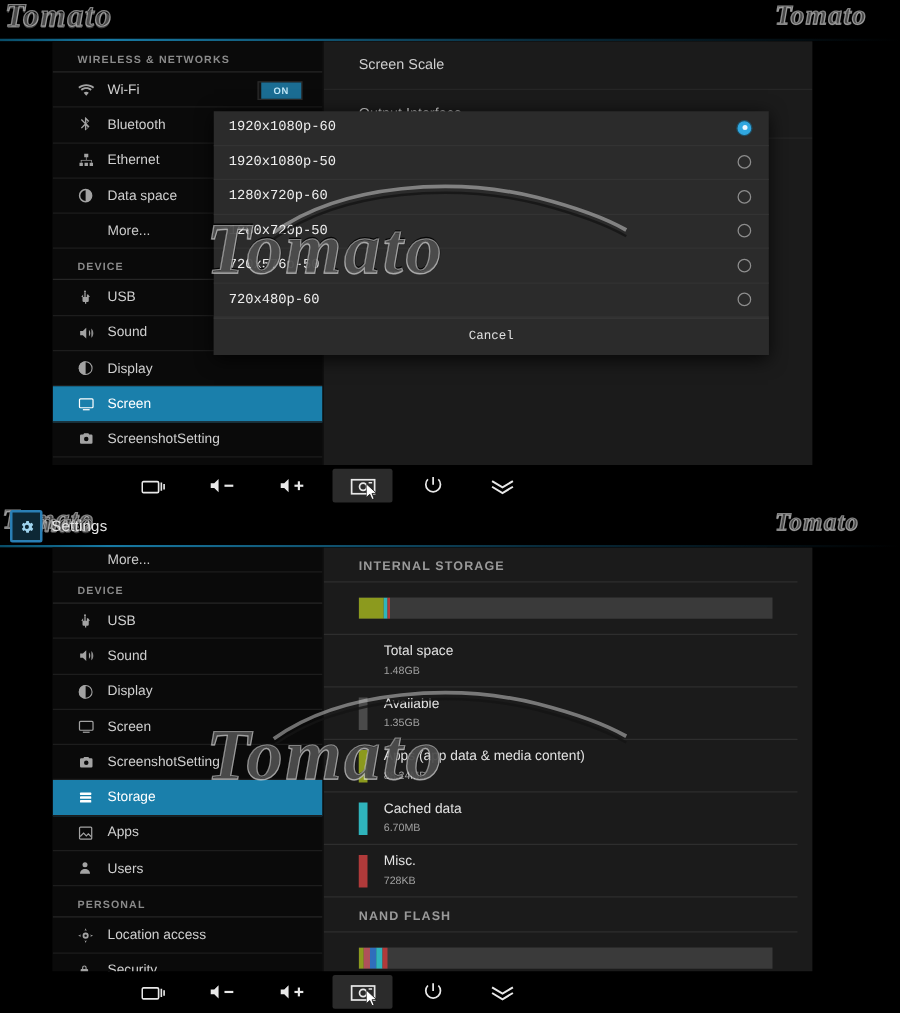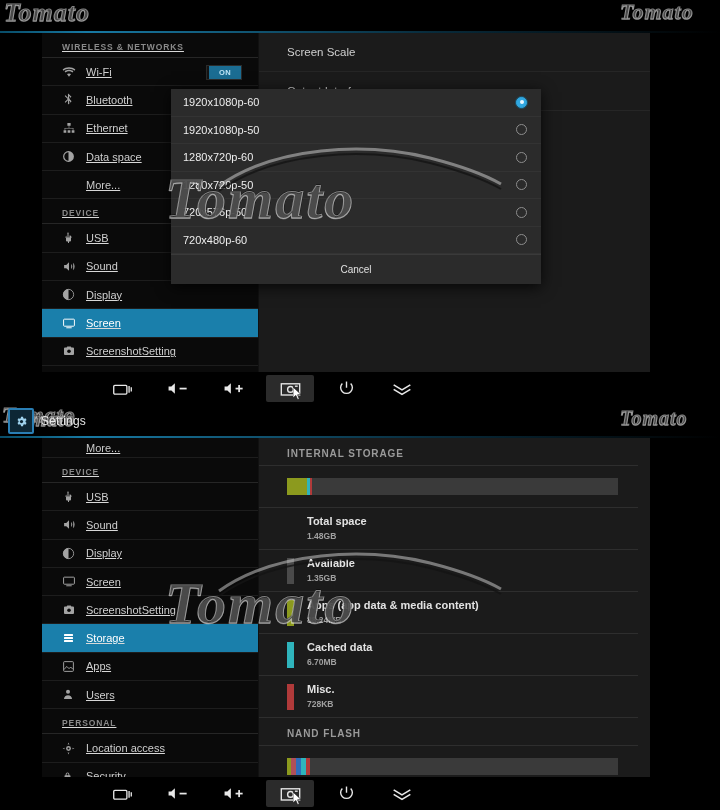--- a/index.html
+++ b/index.html
@@ -36,21 +36,20 @@
 
   
   .body{position:absolute;left:0;top:33px;width:720px;height:372px;background:#000;}
   .stage{
     position:absolute;left:42px;top:0;width:608px;height:358px;
     background:#0d0d0d;display:flex;overflow:hidden;
   }
   .sidebar{
     width:216px;background:#0a0a0a;position:relative;flex:0 0 216px;overflow:hidden;
     border-right:1px solid #111;
-    text-decoration:underline;
   }
   .content{flex:1;background:#1b1b1b;position:relative;overflow:hidden;}
 
   .sec-head{
     font-size:8.5px;color:#8a8a8a;letter-spacing:.9px;font-weight:bold;
     padding:9px 0 5px 20px;border-bottom:1px solid #262626;
   }
   .srow{
     height:28.3px;display:flex;align-items:center;padding-left:20px;
     border-bottom:1px solid #1d1d1d;position:relative;box-sizing:border-box;
@@ -82,29 +81,30 @@
   
   .st-head{
     font-size:10px;color:#9a9a9a;letter-spacing:.9px;font-weight:bold;
     padding:10px 0 6px 28px;border-bottom:1px solid #2e2e2e;margin:0 12px 0 0;
   }
   .st-barwrap{padding:12px 20px 12px 28px;border-bottom:1px solid #2e2e2e;margin-right:12px;}
   .st-bar{height:17px;background:#3a3a3a;display:flex;overflow:hidden;width:100%;}
   .st-bar i{display:block;height:100%;}
   .st-item{
     display:flex;align-items:center;padding:7px 0 7px 28px;border-bottom:1px solid #2e2e2e;
-    margin-right:12px;min-height:30px;box-sizing:border-box;font-weight:bold;
+    margin-right:12px;min-height:30px;box-sizing:border-box;
   }
   .st-swatch{width:7px;height:26px;flex:0 0 7px;margin-right:13px;}
   .st-item.nosw{padding-left:48px;}
   .st-name{font-size:11px;color:#e2e2e2;line-height:13px;}
   .st-size{font-size:8.5px;color:#a0a0a0;line-height:12px;margin-top:2px;}
   .dialog{
-    position:absolute;left:171px;top:56px;width:370px;background:#2b2b2b;
+    position:absolute;left:171px;top:56px;width:444px;background:#2b2b2b;
     box-shadow:0 3px 14px rgba(0,0,0,.8);
+    font-family:Liberation Mono, monospace;
   }
   .dopt{
     height:27.5px;display:flex;align-items:center;padding:0 14px 0 12px;
     border-bottom:1px solid #333;box-sizing:border-box;position:relative;
   }
   .dopt .dlbl{font-size:11px;color:#ededed;flex:1;}
   .radio{
     width:11px;height:11px;border-radius:50%;border:1px solid #8d8d8d;box-sizing:border-box;
     position:relative;flex:0 0 11px;
   }

